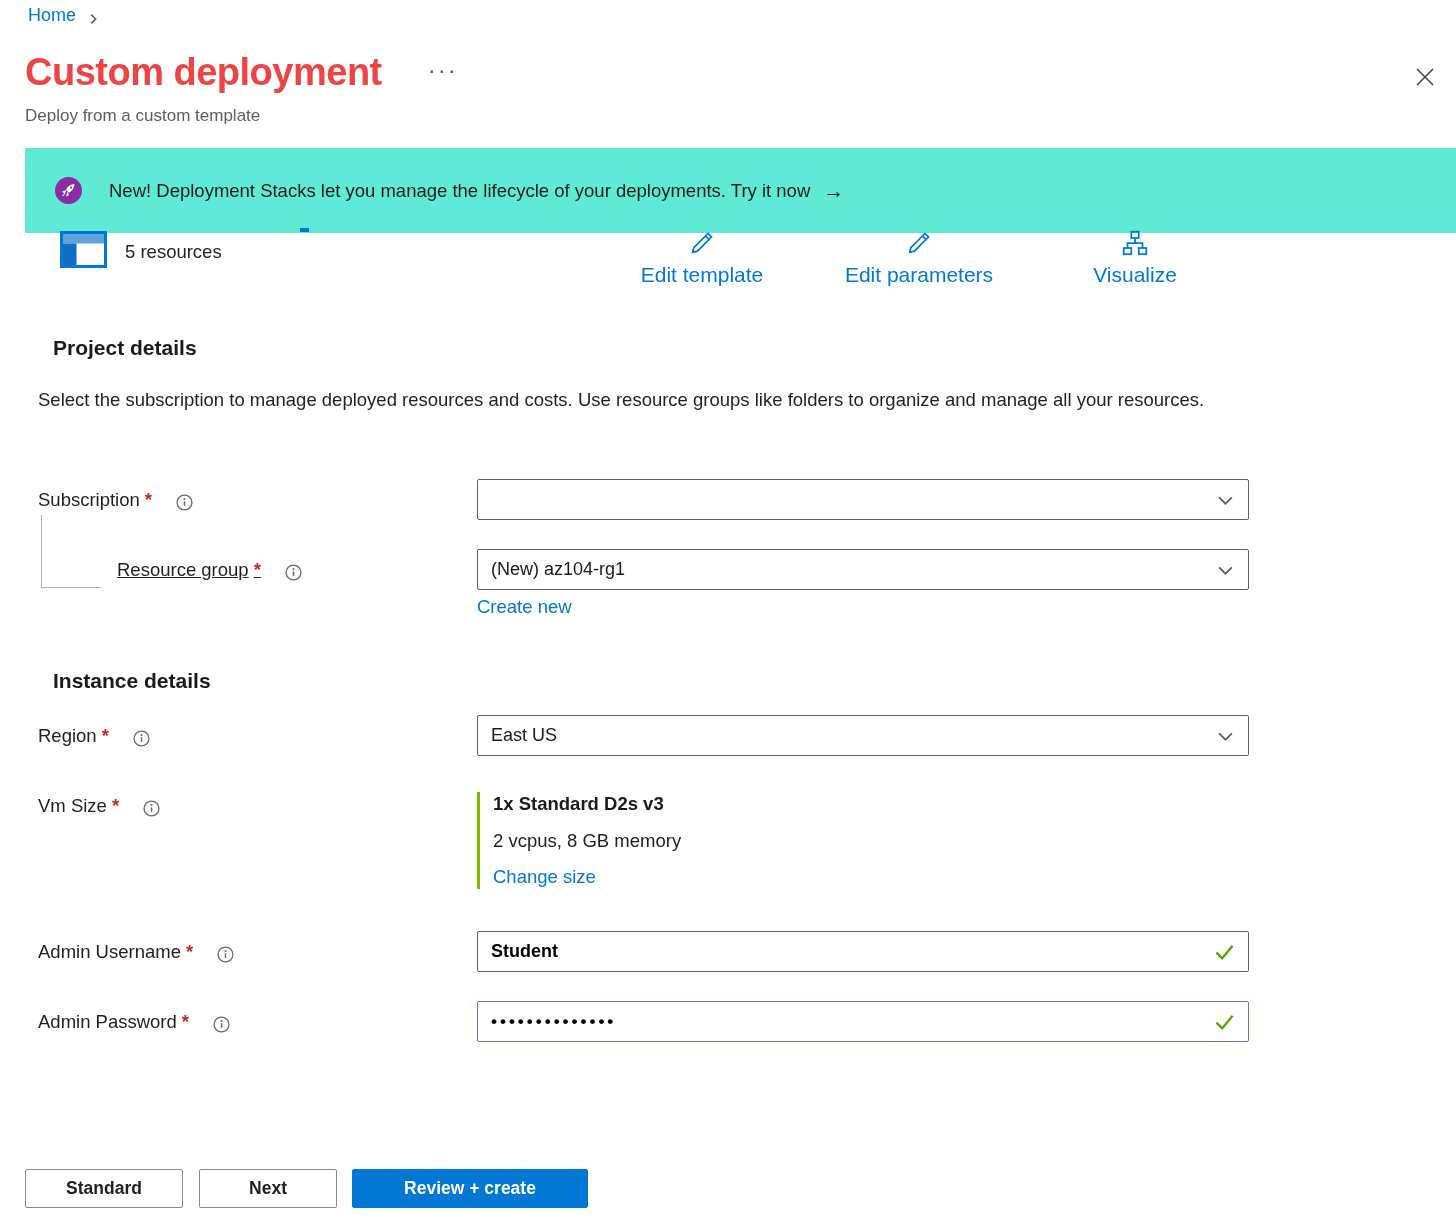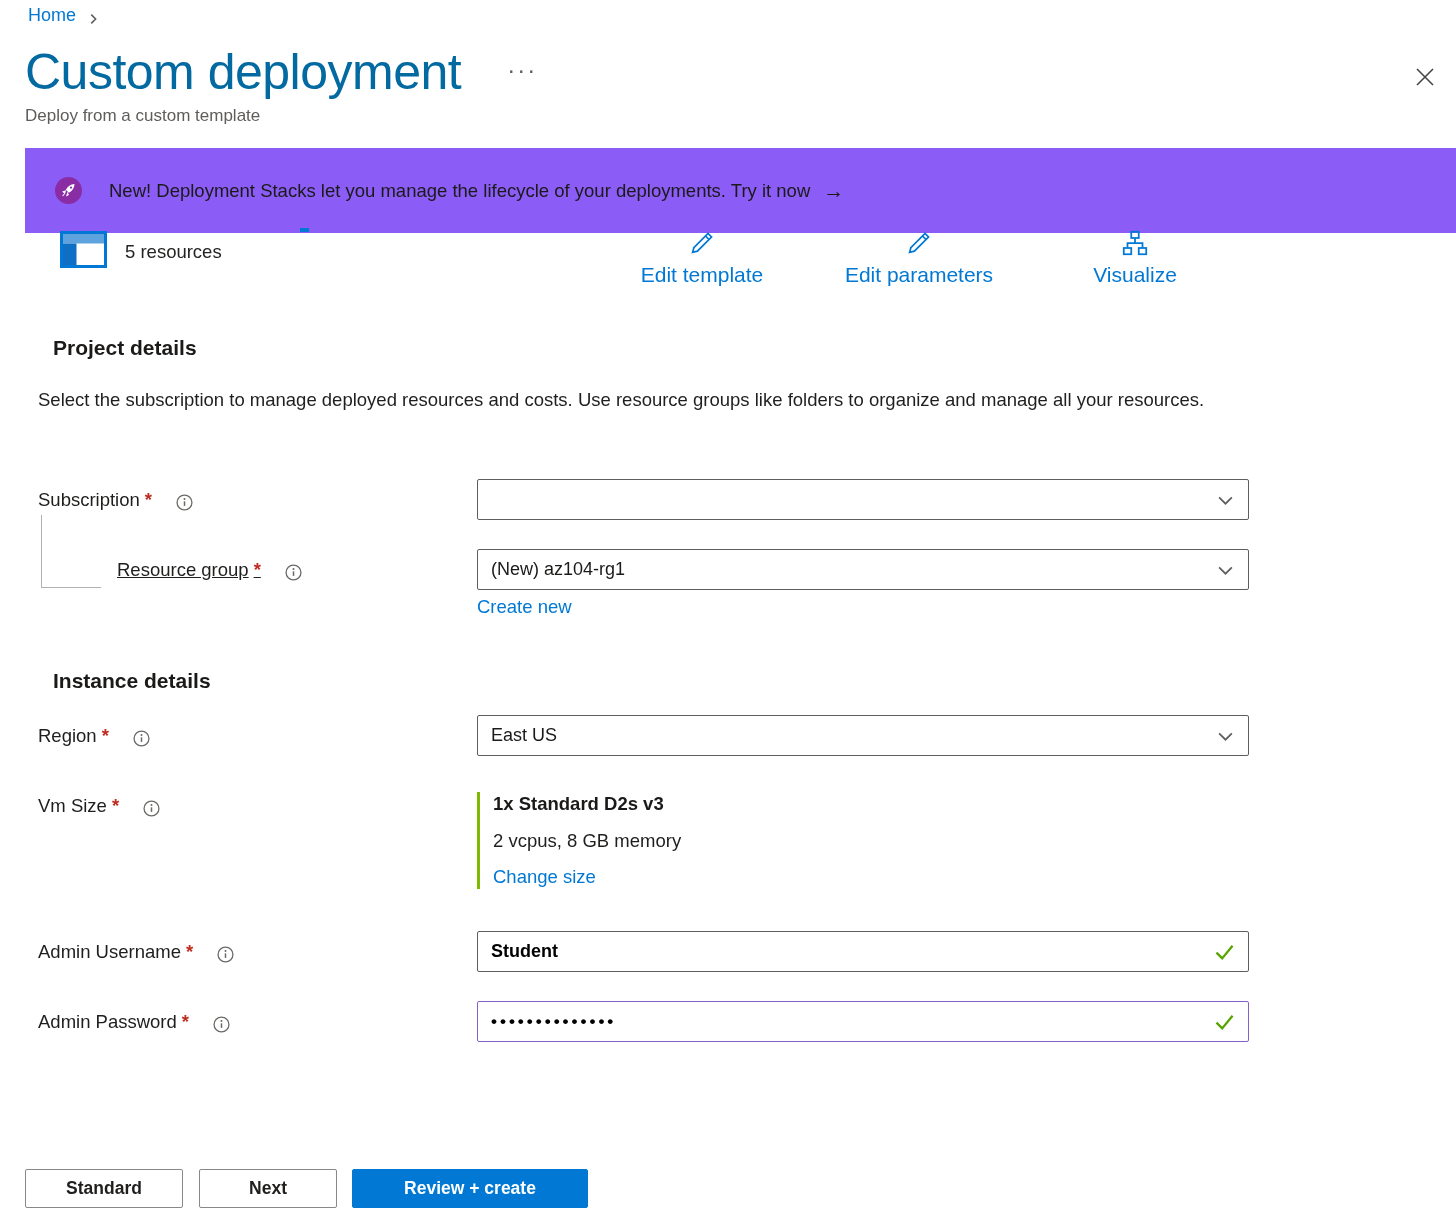--- a/index.html
+++ b/index.html
@@ -10,27 +10,27 @@
   }
   .abs { position:absolute; }
 
   
   .breadcrumb { left:28px; top:5px; display:flex; align-items:flex-end; }
   .crumb { color:#0078d4; font-size:18px; text-decoration:none; cursor:pointer; }
   .crumb-chev { margin-left:10px; display:inline-flex; }
 
   
   .title-row { left:25px; top:50px; display:flex; align-items:flex-start; }
-  .page-title { font-size:50px; font-weight:400; color:#0369a1; letter-spacing:-0.5px; line-height:44px; }
+  .page-title { font-size:38px; font-weight:700; color:#ef4444; letter-spacing:-0.5px; line-height:44px; }
   .menu-ellipsis { margin-left:46px; margin-top:6px; font-size:24px; color:#5f5d5b; letter-spacing:2px; cursor:pointer; background:none; border:none; font-family:inherit; }
   .close-btn { right:16px; top:62px; background:none; border:none; cursor:pointer; padding:4px; }
   .subtitle { left:25px; top:106px; font-size:17px; color:#5f5d5b; }
 
   
-  .banner { left:25px; top:148px; width:1431px; height:85px; background:#8b5cf6; display:flex; align-items:center; padding-left:30px; }
+  .banner { left:25px; top:148px; width:1431px; height:85px; background:#5eead4; display:flex; align-items:center; padding-left:30px; }
   .rocket-badge { width:27px; height:27px; flex-shrink:0; display:inline-flex; }
   .banner-text { margin-left:27px; font-size:18.5px; color:#1b1a19; cursor:pointer; }
   .banner-arrow { margin-left:13px; font-size:21px; color:#1b1a19; cursor:pointer; line-height:1; }
 
   
   .tmpl-icon { left:60px; top:231px; }
   .link-fragment { left:300px; top:228px; width:9px; height:4px; background:#0078d4; }
   .res-count { left:125px; top:241px; font-size:18.5px; color:#252423; }
   .action { top:228px; width:200px; display:flex; flex-direction:column; align-items:center; text-decoration:none; cursor:pointer; }
   .action .a-label { color:#0078d4; font-size:21px; margin-top:1px; }

